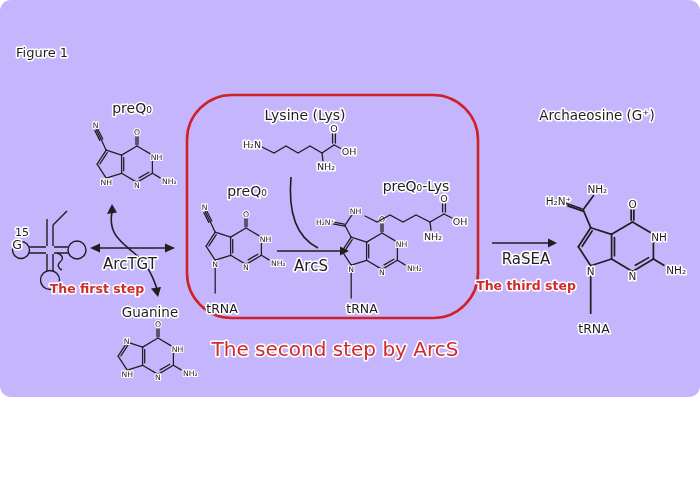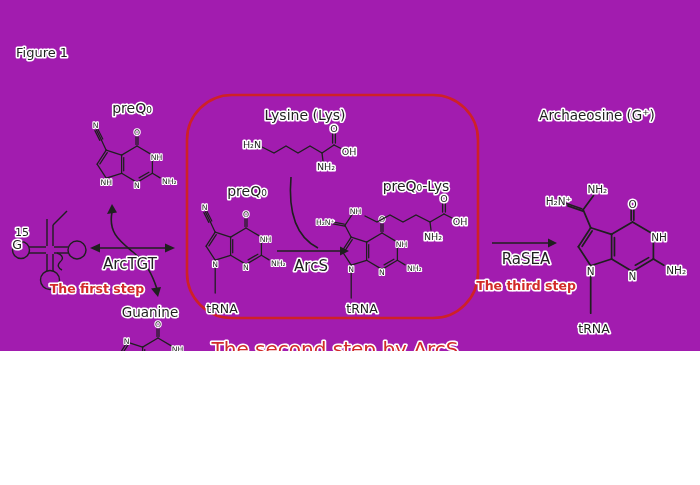--- a/index.html
+++ b/index.html
@@ -1,17 +1,17 @@
 <!DOCTYPE html>
 <html><head>
 <meta charset="utf-8">
 <style>
   html,body{margin:0;padding:0;background:#fff;}
-  .canvas{position:relative;width:700px;height:351px;background:#a21caf;overflow:hidden;
-          font-family:"DejaVu Sans",sans-serif;}
+  .canvas{position:relative;width:700px;height:397px;background:#c4b5fd;overflow:hidden;
+          font-family:"DejaVu Sans",sans-serif;border-radius:11px;}
   svg text{font-family:"DejaVu Sans",sans-serif;fill:#1f1f1f;
            paint-order:stroke;stroke:#fff;stroke-width:3.2px;stroke-linejoin:round;}
   .t{text-anchor:middle;dominant-baseline:central;}
   .start{text-anchor:start;}
   .atom{font-size:11px;}
   .sm{font-size:9.5px;}
   .lbl14{font-size:14px;}
   .lbl13{font-size:13.5px;}
   .enz{font-size:15px;}
   .trna-t{font-size:12.5px;}

